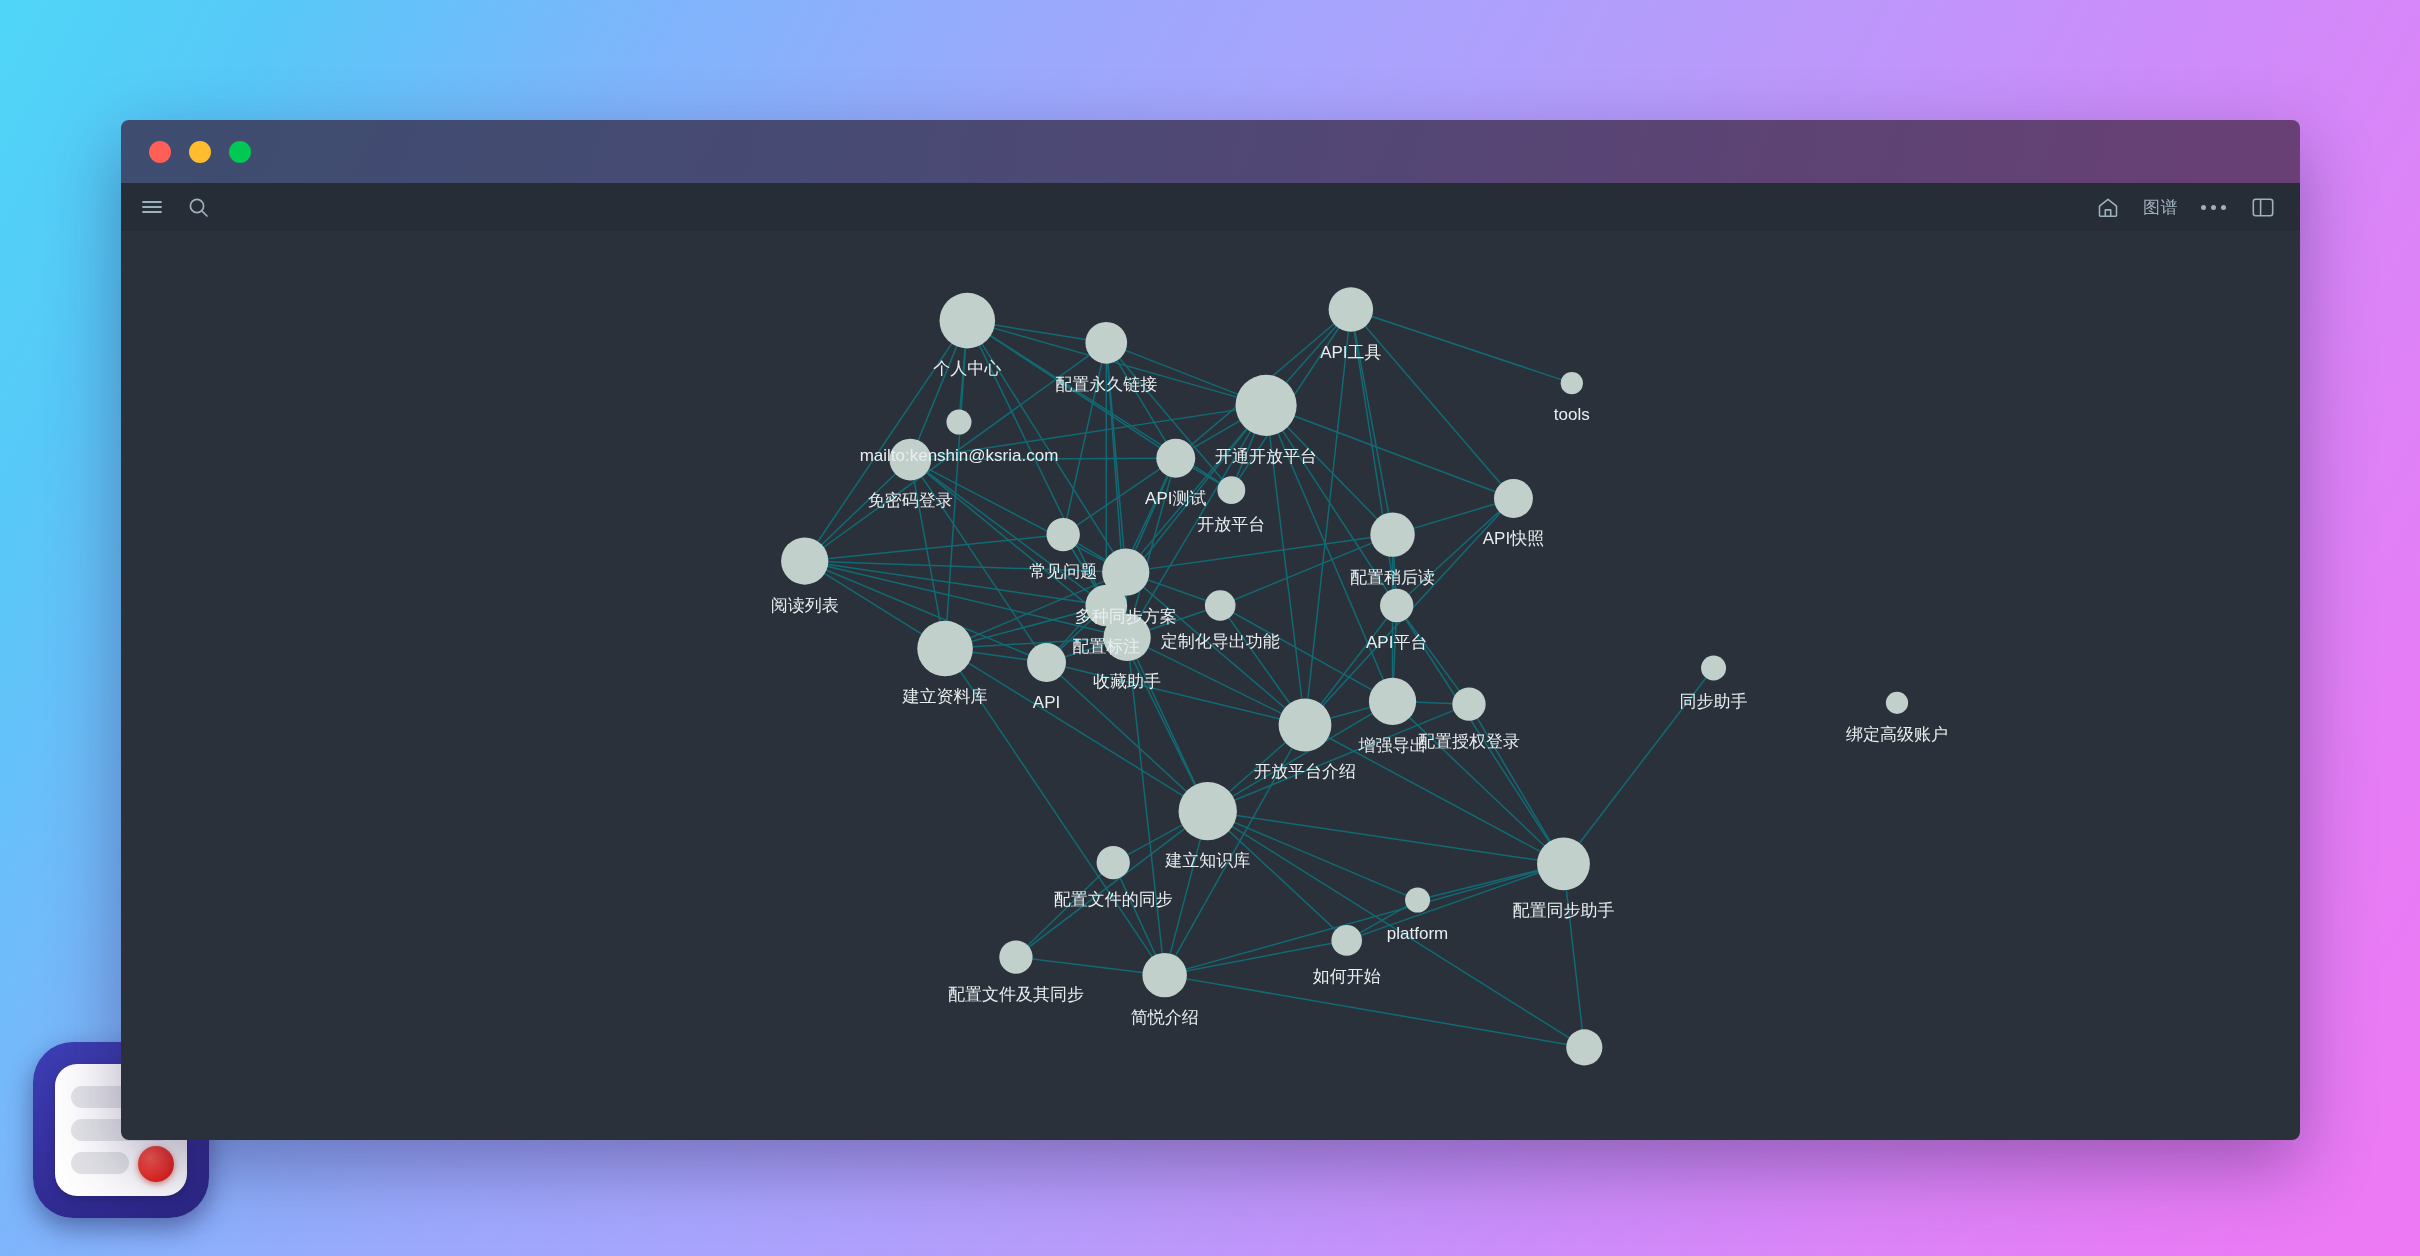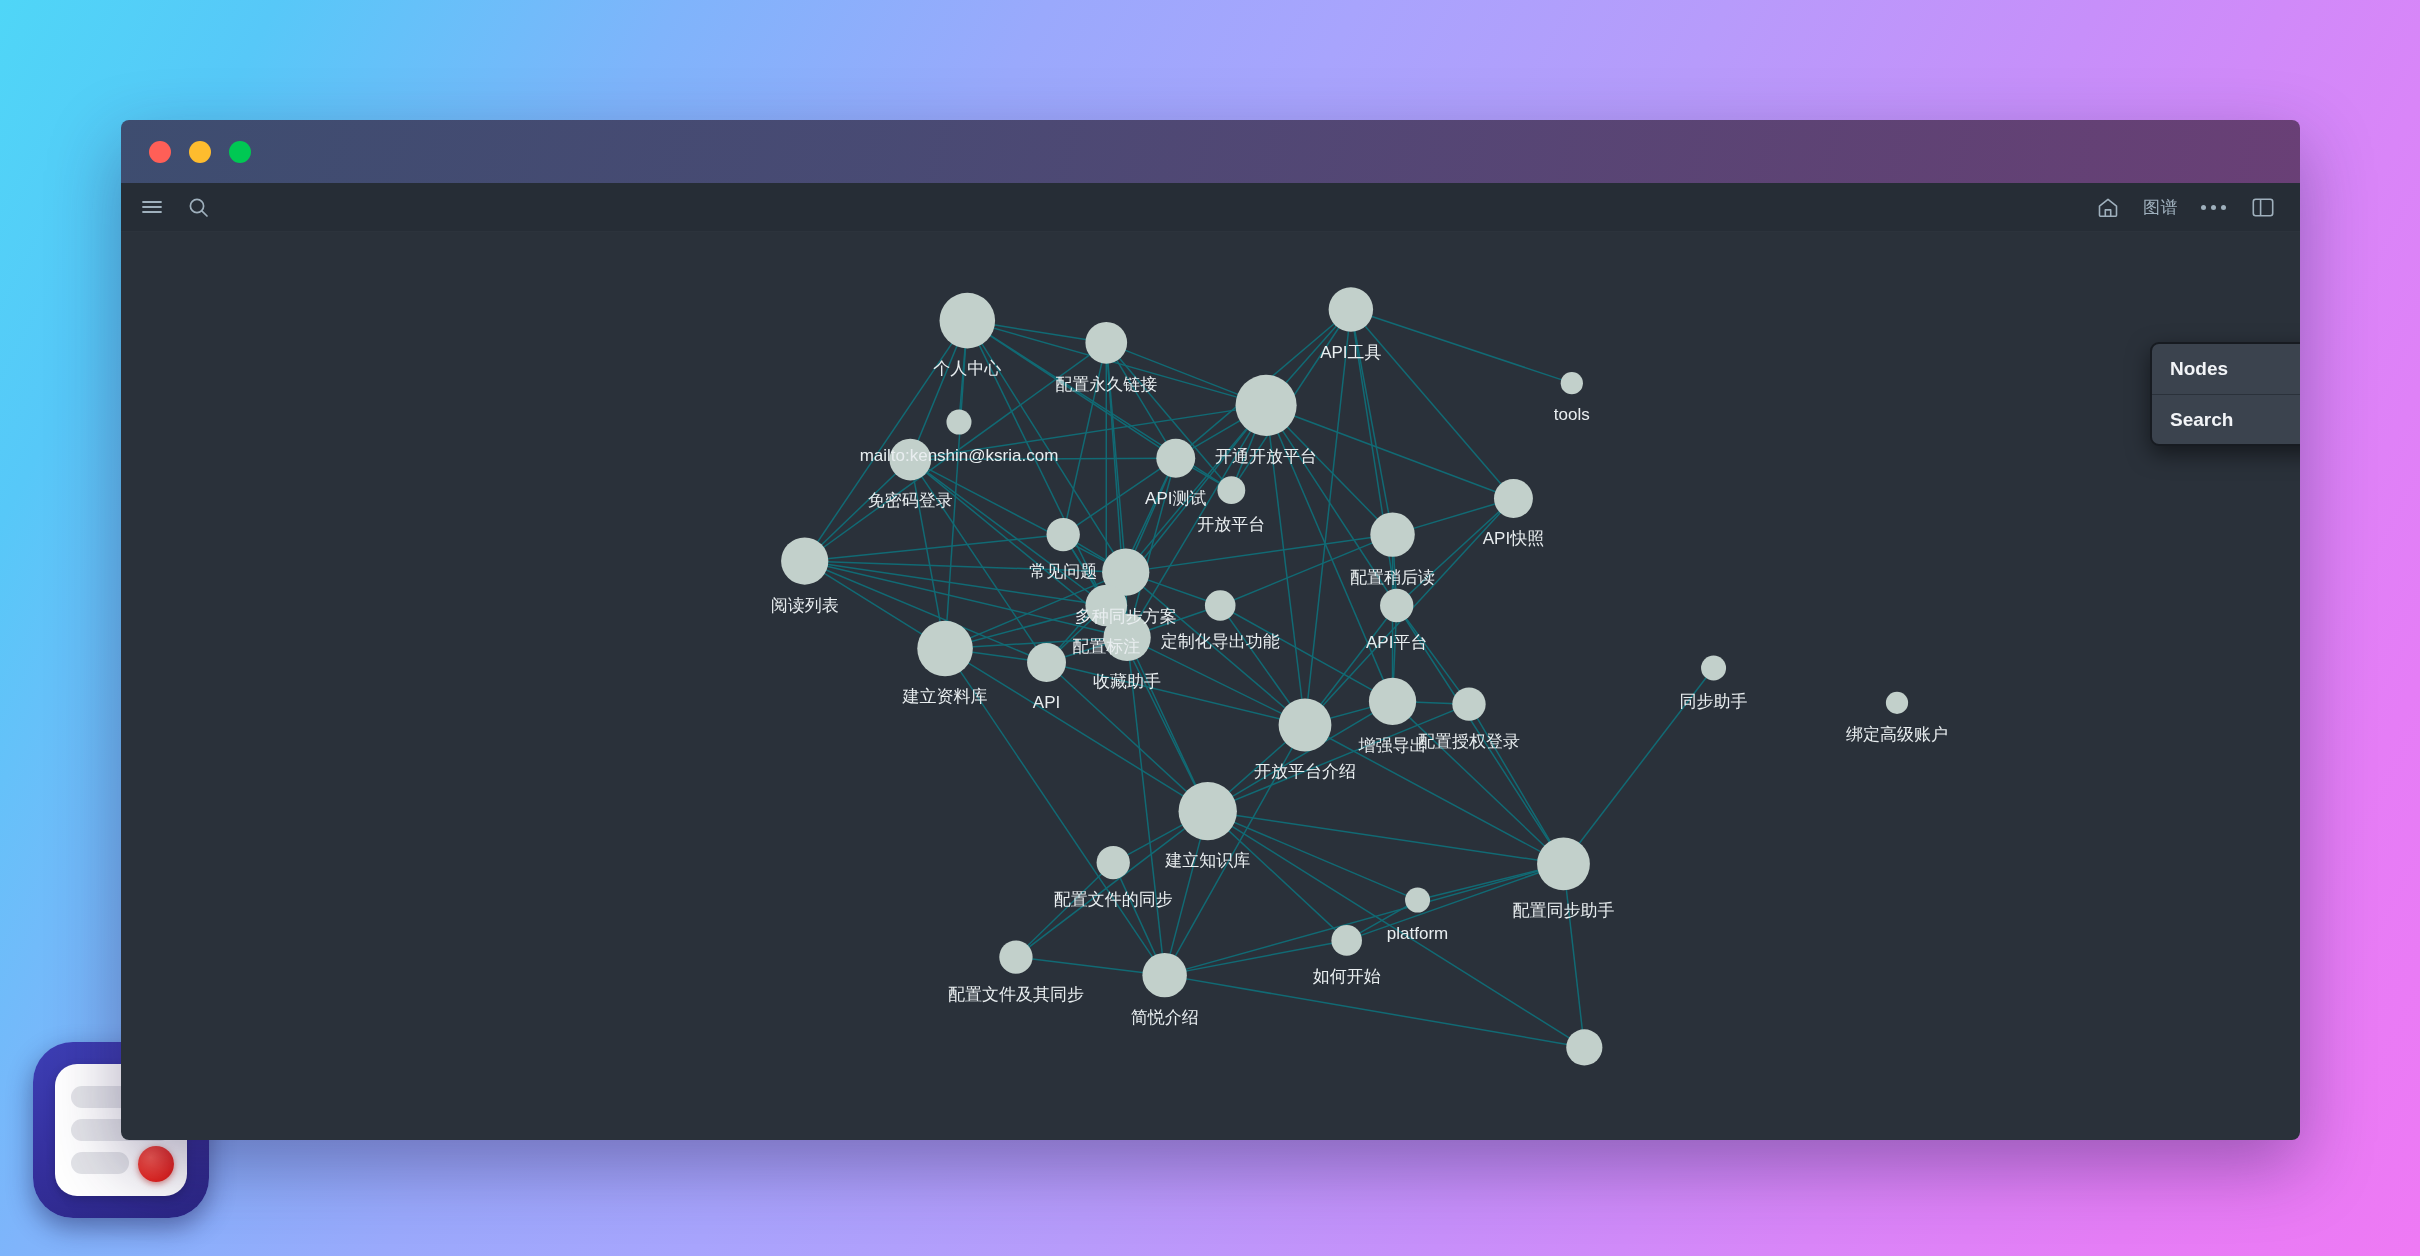--- a/index.html
+++ b/index.html
@@ -395,24 +395,14 @@
           <text x="992.2232142857142" y="673.2474489795918" class="g-label" fill="#e9eef0">配置文件的同步</text>
           <text x="1442.4757653061224" y="684.3647959183673" class="g-label" fill="#e9eef0">配置同步助手</text>
           <text x="1296.560586734694" y="706.5994897959183" class="g-label" fill="#e9eef0">platform</text>
           <text x="1225.6875" y="749.6792091836735" class="g-label" fill="#e9eef0">如何开始</text>
           <text x="894.9464285714286" y="767.7448979591836" class="g-label" fill="#e9eef0">配置文件及其同步</text>
           <text x="1043.640943877551" y="791.3692602040816" class="g-label" fill="#e9eef0">简悦介绍</text>
         </g>
     </svg>
   </div>
 
-  <div id="context-menu">
-    <div class="cm-item">
-      <span>Nodes</span>
-
-    </div>
-    <div class="cm-item">
-      <span>Search</span>
-
-    </div>
-  </div>
 
 </div>
 
 </body></html>

